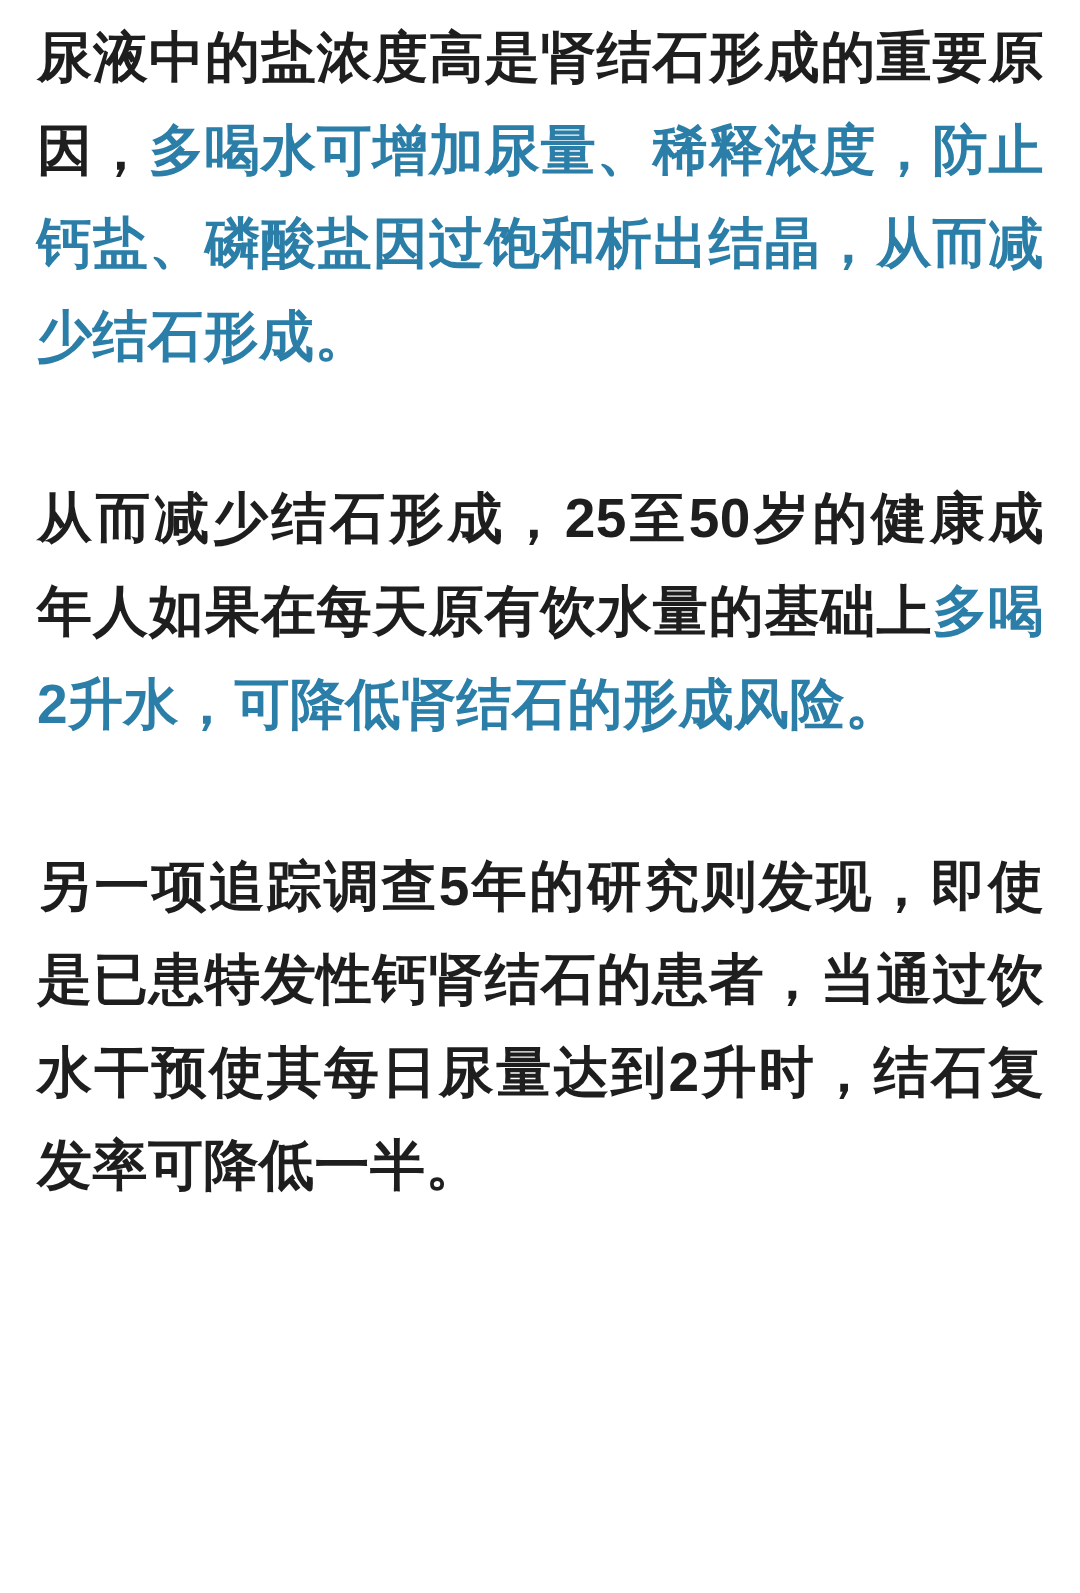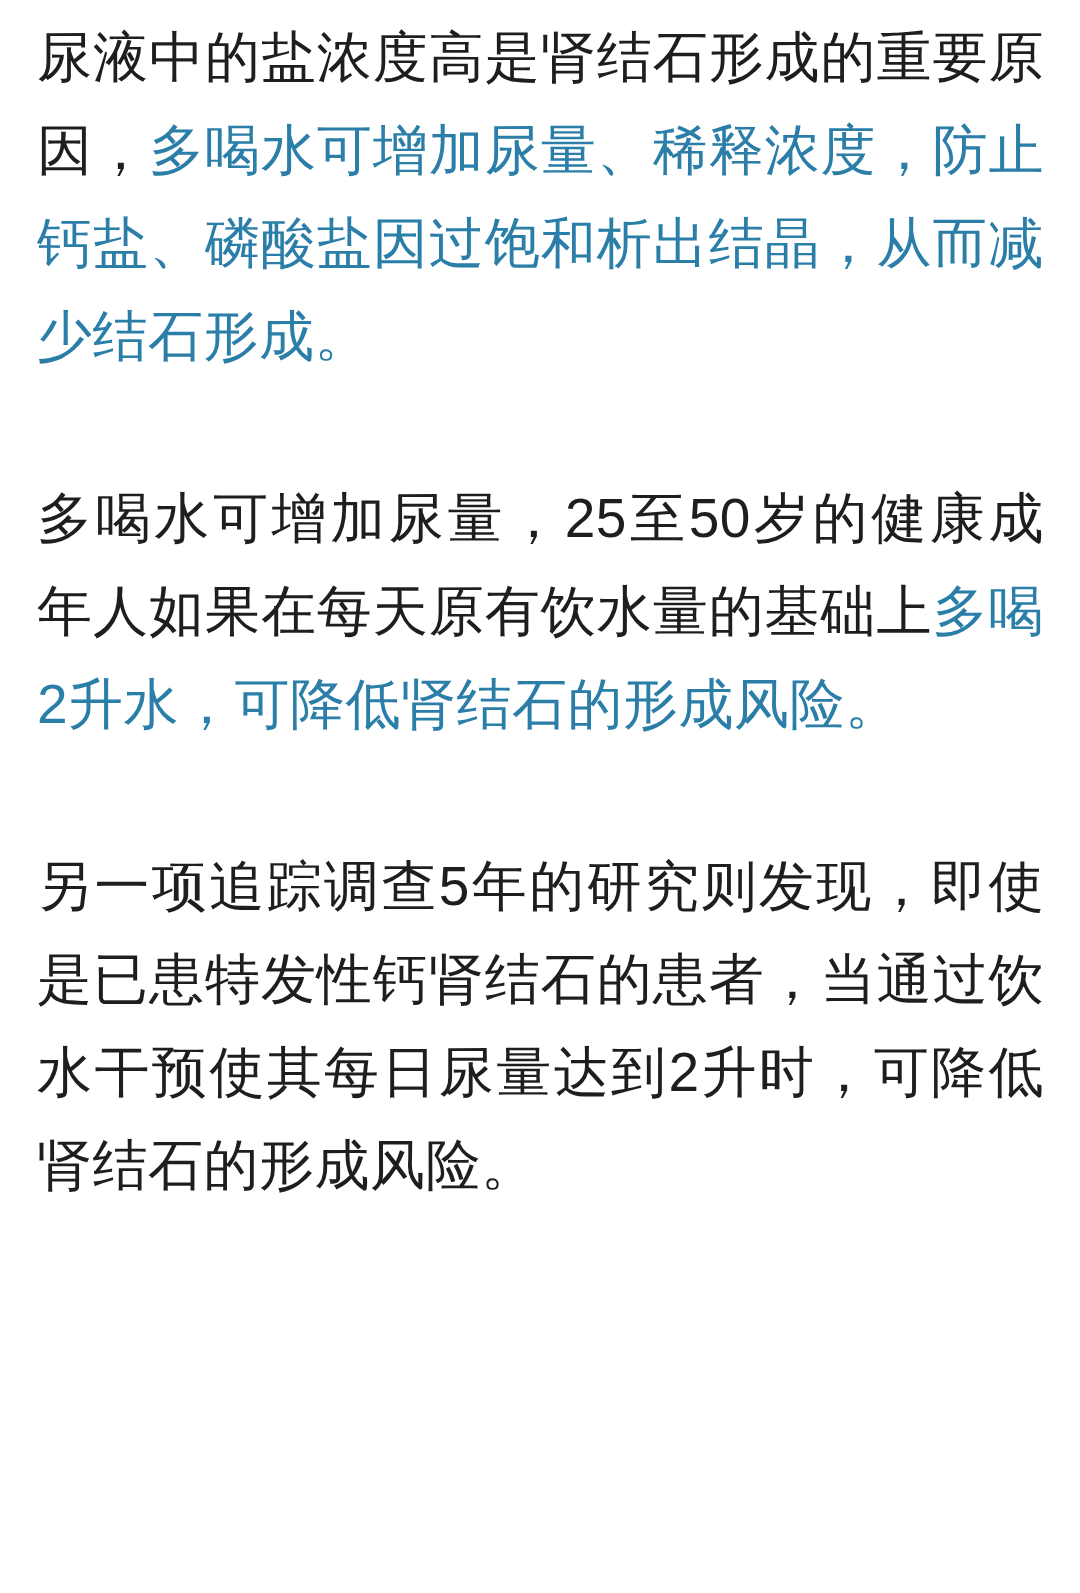--- a/index.html
+++ b/index.html
@@ -12,21 +12,21 @@
     width: 1080px;
     height: 1593px;
     box-sizing: border-box;
     padding: 11px 36px 0 37px;
     overflow: hidden;
     background: var(--bg, #ffffff);
   }
   .para {
     margin: 0 0 89px 0;
     font-family: "Liberation Sans", sans-serif;
-    font-weight: 400;
+    font-weight: 700;
     font-size: 55px;
     line-height: 93px;
     letter-spacing: 0.5px;
     text-align: justify;
     color: var(--text, #1e1e1e);
     word-break: break-all;
   }
   .para:last-child {
     margin-bottom: 0;
   }
@@ -34,18 +34,18 @@
     color: var(--hl, #2a7ea8);
   }
 </style>
 </head>
 <body>
 
 <div class="page">
 
   <p class="para"><span>尿液中的盐浓度高是肾结石形成的重要原因，</span><span class="hl">多喝水可增加尿量、稀释浓度，防止钙盐、磷酸盐因过饱和析出结晶，从而减少结石形成。</span></p>
 
-  <p class="para"><span>多喝水可增加尿量，25至50岁的健康成年人如果在每天原有饮水量的基础上</span><span class="hl">多喝2升水，可降低肾结石的形成风险。</span></p>
+  <p class="para"><span>从而减少结石形成，25至50岁的健康成年人如果在每天原有饮水量的基础上</span><span class="hl">多喝2升水，可降低肾结石的形成风险。</span></p>
 
-  <p class="para"><span>另一项追踪调查5年的研究则发现，即使是已患特发性钙肾结石的患者，当通过饮水干预使其每日尿量达到2升时，可降低肾结石的形成风险。</span></p>
+  <p class="para"><span>另一项追踪调查5年的研究则发现，即使是已患特发性钙肾结石的患者，当通过饮水干预使其每日尿量达到2升时，结石复发率可降低一半。</span></p>
 
 
 </div>
 
 </body></html>

